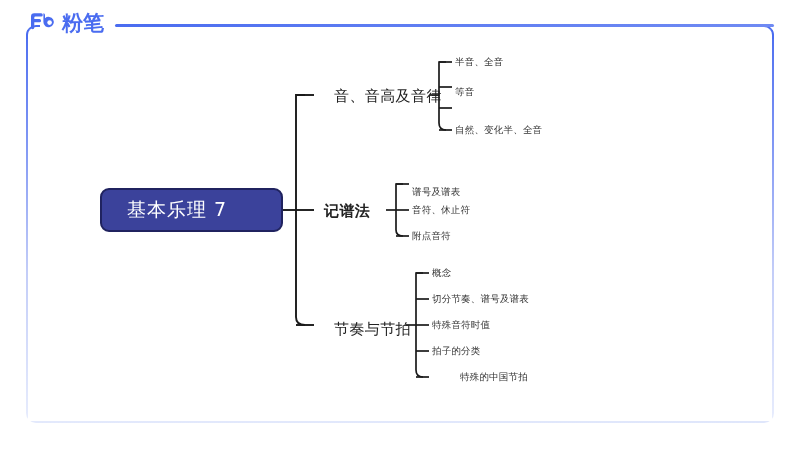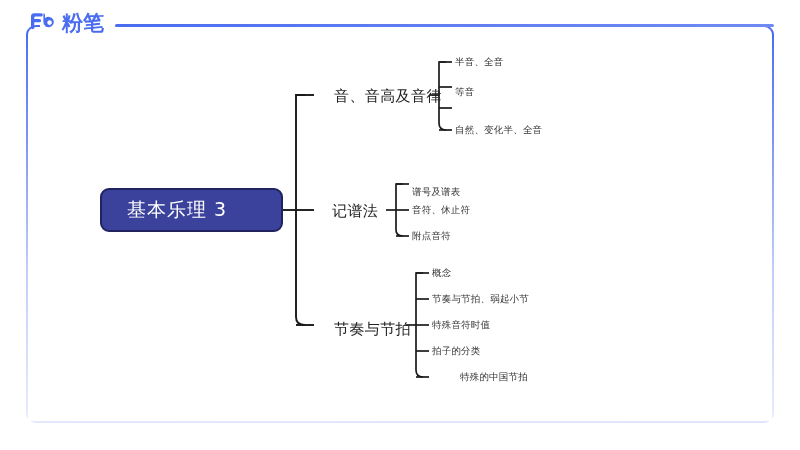--- a/index.html
+++ b/index.html
@@ -156,35 +156,35 @@
         <path d="M423,273 H416 Q416,273 416,280 V370 Q416,377 423,377"></path>
         <path d="M416,273 H429"></path>
         <path d="M416,299 H429"></path>
         <path d="M416,325 H429"></path>
         <path d="M416,351 H429"></path>
         <path d="M416,377 H429"></path>
       </g>
     </svg>
 
     <div class="root-node">
-      <span class="root-label">基本乐理 3</span>
+      <span class="root-label">基本乐理 7</span>
     </div>
 
     <div class="l1" style="left:334px;top:87px;">音、音高及音律</div>
-    <div class="l1" style="left:332px;top:202px;">记谱法</div>
+    <div class="l1" style="left:324px;top:202px;font-weight:bold;">记谱法</div>
     <div class="l1" style="left:334px;top:320px;">节奏与节拍</div>
 
     <div class="l2" style="left:455px;top:56px;">半音、全音</div>
     <div class="l2" style="left:455px;top:86px;font-family:Liberation Serif, serif;">等音</div>
     <div class="l2" style="left:455px;top:124px;">自然、变化半、全音</div>
 
     <div class="l2" style="left:412px;top:178px;margin-top:8px;">谱号及谱表</div>
     <div class="l2" style="left:412px;top:204px;">音符、休止符</div>
     <div class="l2" style="left:412px;top:230px;">附点音符</div>
 
     <div class="l2" style="left:432px;top:267px;">概念</div>
-    <div class="l2" style="left:432px;top:293px;">节奏与节拍、弱起小节</div>
+    <div class="l2" style="left:432px;top:293px;">切分节奏、谱号及谱表</div>
     <div class="l2" style="left:432px;top:319px;">特殊音符时值</div>
     <div class="l2" style="left:432px;top:345px;">拍子的分类</div>
     <div class="l2" style="left:432px;top:371px;margin-left:28px;">特殊的中国节拍</div>
 
   </div>
 </div>
 
 </body></html>

